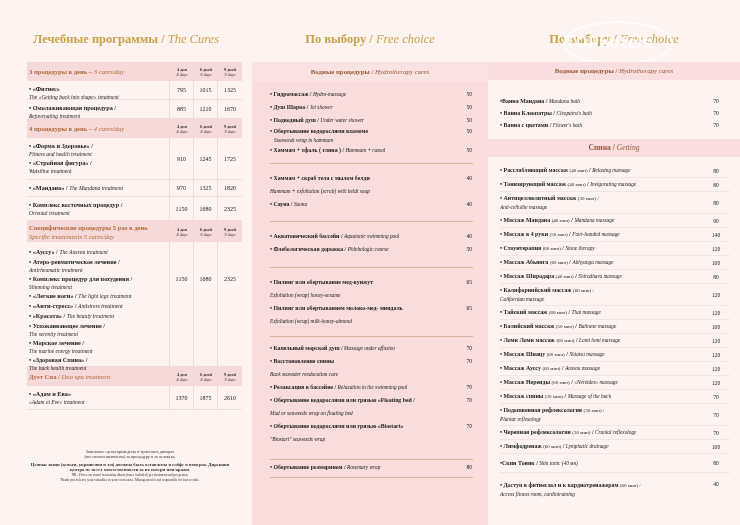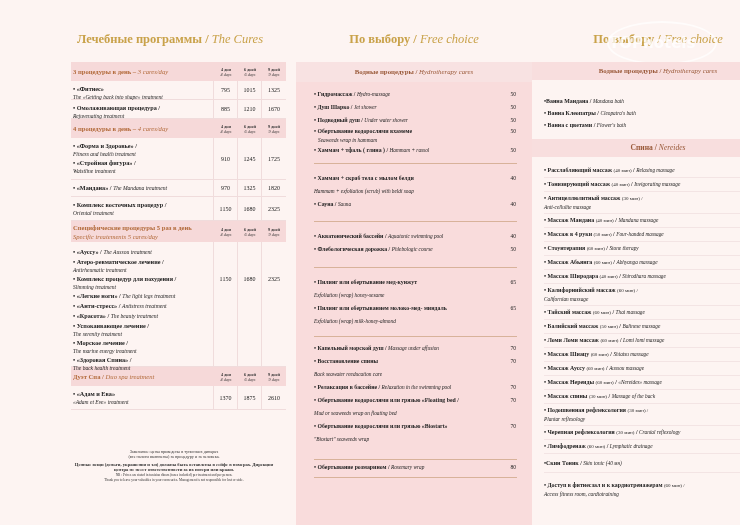--- a/index.html
+++ b/index.html
@@ -1,18 +1,18 @@
 <!DOCTYPE html>
 <html><head>
 <meta charset="utf-8">
 <style>
   * { box-sizing: border-box; margin: 0; padding: 0; }
   html, body { width: 740px; height: 525px; overflow: hidden; }
   body { background: #fdf4f2; font-family: "DejaVu Serif", "Liberation Serif", serif; color: #222; position: relative; }
-  .page { position: absolute; top: 0; height: 525px; margin-left: 44px; }
+  .page { position: absolute; top: 0; height: 525px; }
   .col1 { left: 0; width: 252px; }
   .col2 { left: 252px; width: 236px; }
   .col3 { left: 488px; width: 252px; }
 
   .title { position: absolute; top: 32px; left: 0; right: 0; text-align: center; font-family: "Liberation Serif", serif; font-weight: bold; font-size: 12.5px; color: #c9a24a; }
   .title i { font-weight: normal; }
 
   
   .cures { position: absolute; left: 27px; top: 62px; width: 215px; }
   .c-head { display: flex; background: #f6d9d9; height: 19px; align-items: center; font-family: "Liberation Serif", serif; }
@@ -296,21 +296,21 @@
     <div class="r" style="border:none">
         <span class="t"><span>• Ванна Клеопатры</span> / <i>Cleopatra's bath</i></span>
         <span class="v">70</span>
       </div>
     <div class="r" style="border:none">
         <span class="t"><span>• Ванна с цветами</span> / <i>Flower's bath</i></span>
         <span class="v">70</span>
       </div>
   </div>
 
-  <div class="band" style="top:139px;height:18px;line-height:18px;background:#f8dede;font-size:7.6px"><span>Спина</span> / <i>Nereides</i></div>
+  <div class="band" style="top:139px;height:18px;line-height:18px;background:#f8dede;font-size:7.6px"><span>Спина</span> / <i>Getting</i></div>
 
   <div class="c3box" style="top:164px">
     <div class="r">
         <span class="t"><span>• Расслабляющий массаж</span> <em>(40 мин)</em> / <i>Relaxing massage</i></span>
         <span class="v">80</span>
       </div>
     <div class="r">
         <span class="t"><span>• Тонизирующий массаж</span> <em>(40 мин)</em> / <i>Invigorating massage</i></span>
         <span class="v">80</span>
       </div>

